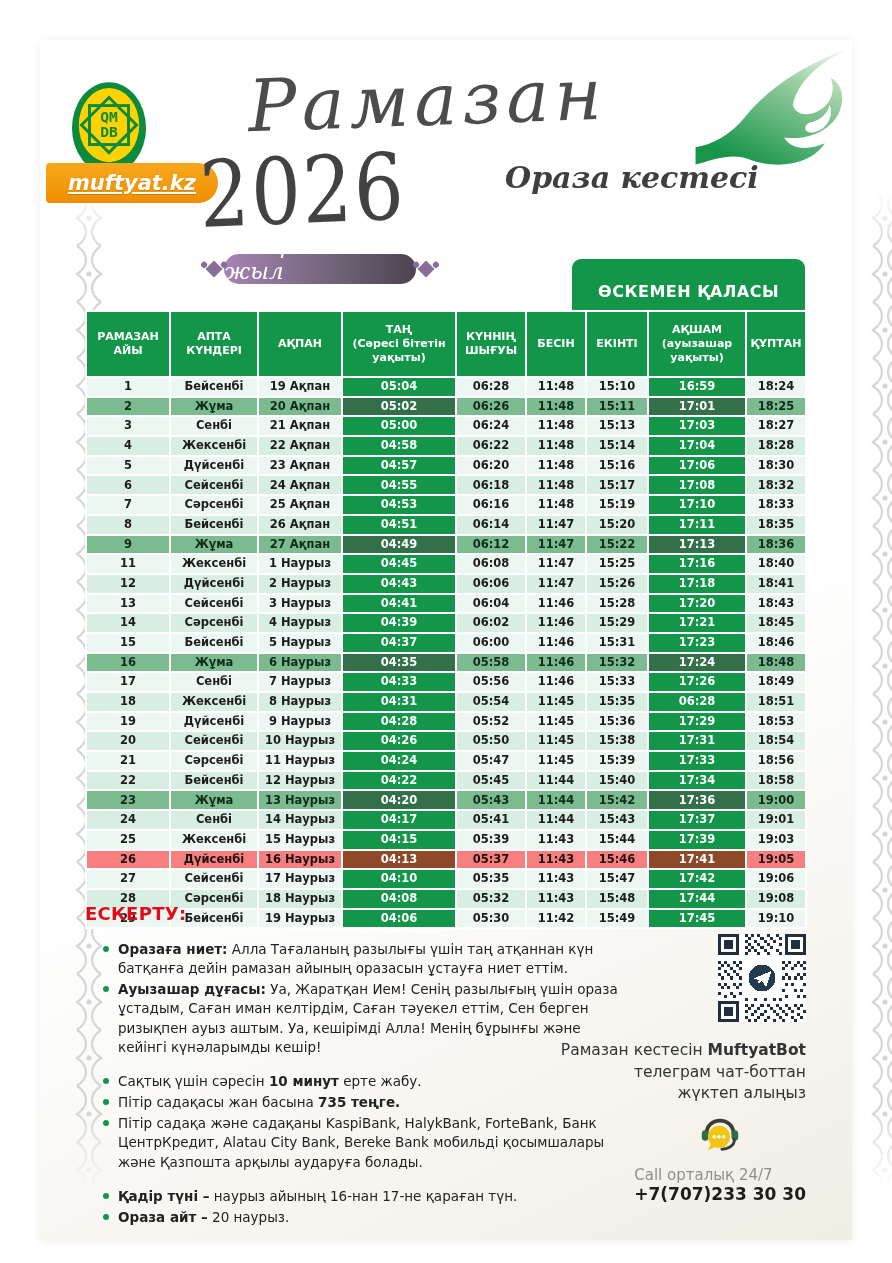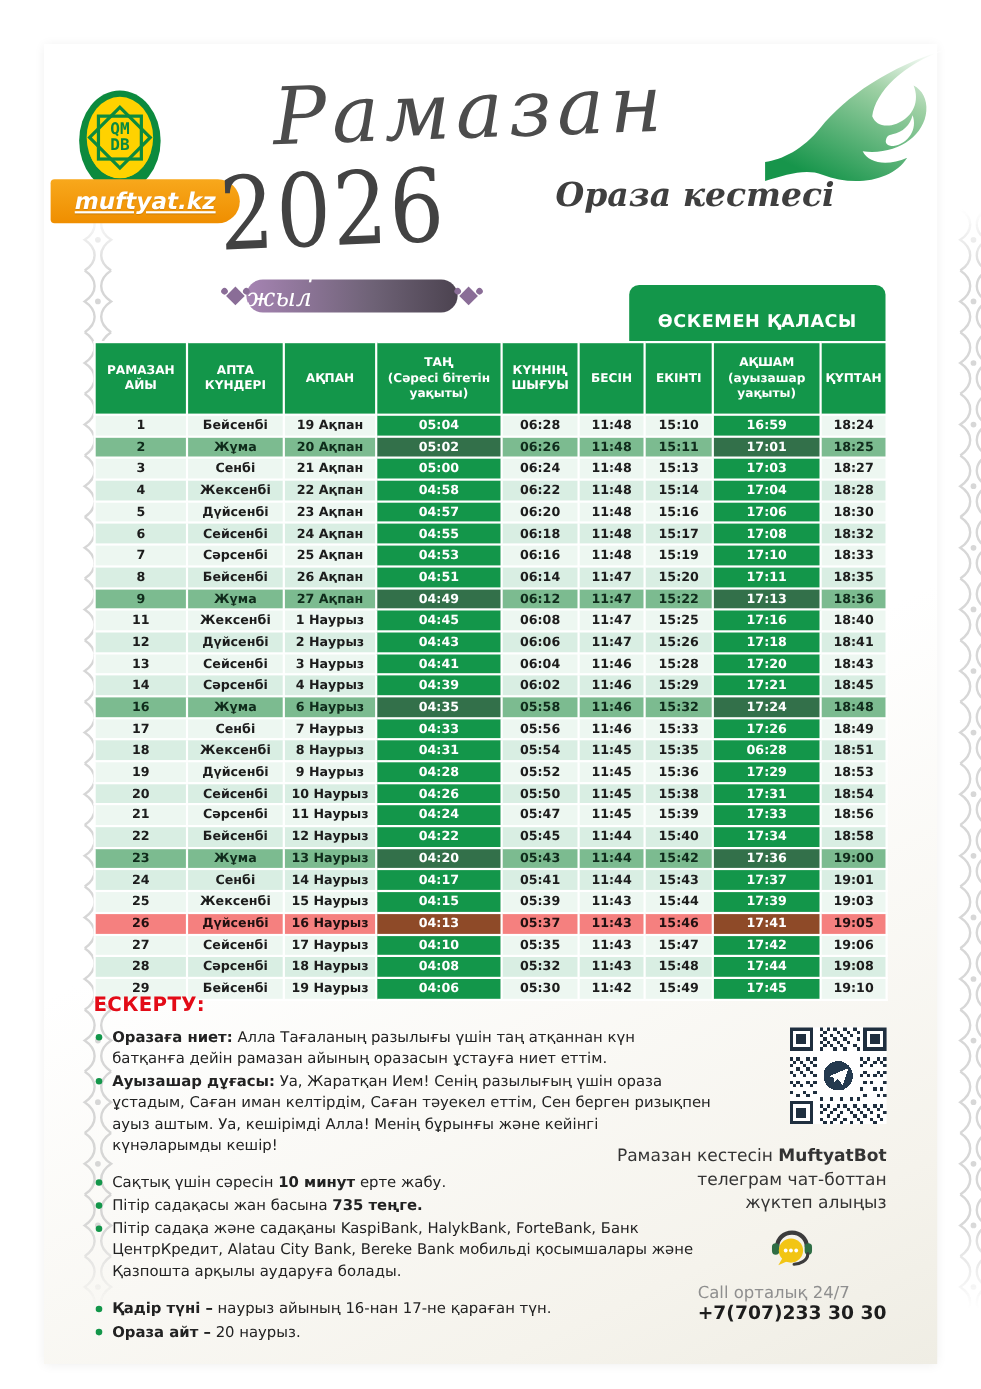--- a/index.html
+++ b/index.html
@@ -54,21 +54,21 @@
   tbody tr.even td{background:#d9eee3;}
   tbody tr.odd td.c-hl,tbody tr.even td.c-hl{background:var(--green,#13964a);color:#fff;}
   tbody tr.friday td{background:var(--friday,#7cbb90);color:#0f2b1b;}
   tbody tr.friday td.c-hl{background:var(--friday-dark,#33704a);color:#fff;}
   tbody tr.qadir td{background:var(--qadir,#f5807f);color:#201010;}
   tbody tr.qadir td.c-hl{background:var(--qadir-dark,#8e4a28);color:#fff;}
 
   
   .notes{position:absolute;left:85px;top:903px;width:562px;}
   .notes h2{margin:0 0 10px 0;font-size:18px;color:var(--note-red,#e30b17);letter-spacing:.3px;}
-  .notes ul{list-style:none;margin:0;padding:0;}
+  .notes ul{list-style:none;margin:16px;padding:0;}
   .notes li{position:relative;padding-left:17px;font-size:13.5px;line-height:1.42;color:#222;margin-bottom:2px;}
   .notes li::before{content:"";position:absolute;left:2px;top:6px;width:6px;height:6px;border-radius:50%;
                     background:var(--green,#13964a);}
   .notes li.mt{margin-top:15px;}
   .b-bold{font-weight:bold;}
 
   
   .qr{position:absolute;right:86px;top:934px;width:88px;height:88px;}
   .tg{position:absolute;right:86px;top:1040px;text-align:right;font-size:15.5px;color:#333;line-height:1.4;}
   .call{position:absolute;right:86px;top:1110px;display:flex;align-items:center;gap:10px;flex-direction:column;}
@@ -340,20 +340,31 @@
       <td>14</td>
       <td>Сәрсенбі</td>
       <td>4 Наурыз</td>
       <td class="c-hl">04:39</td>
       <td>06:02</td>
       <td>11:46</td>
       <td>15:29</td>
       <td class="c-hl">17:21</td>
       <td>18:45</td>
     </tr>
+          <tr class="odd">
+      <td>15</td>
+      <td>Бейсенбі</td>
+      <td>5 Наурыз</td>
+      <td class="c-hl">04:37</td>
+      <td>06:00</td>
+      <td>11:46</td>
+      <td>15:31</td>
+      <td class="c-hl">17:23</td>
+      <td>18:46</td>
+    </tr>
           <tr class="friday">
       <td>16</td>
       <td>Жұма</td>
       <td>6 Наурыз</td>
       <td class="c-hl">04:35</td>
       <td>05:58</td>
       <td>11:46</td>
       <td>15:32</td>
       <td class="c-hl">17:24</td>
       <td>18:48</td>

